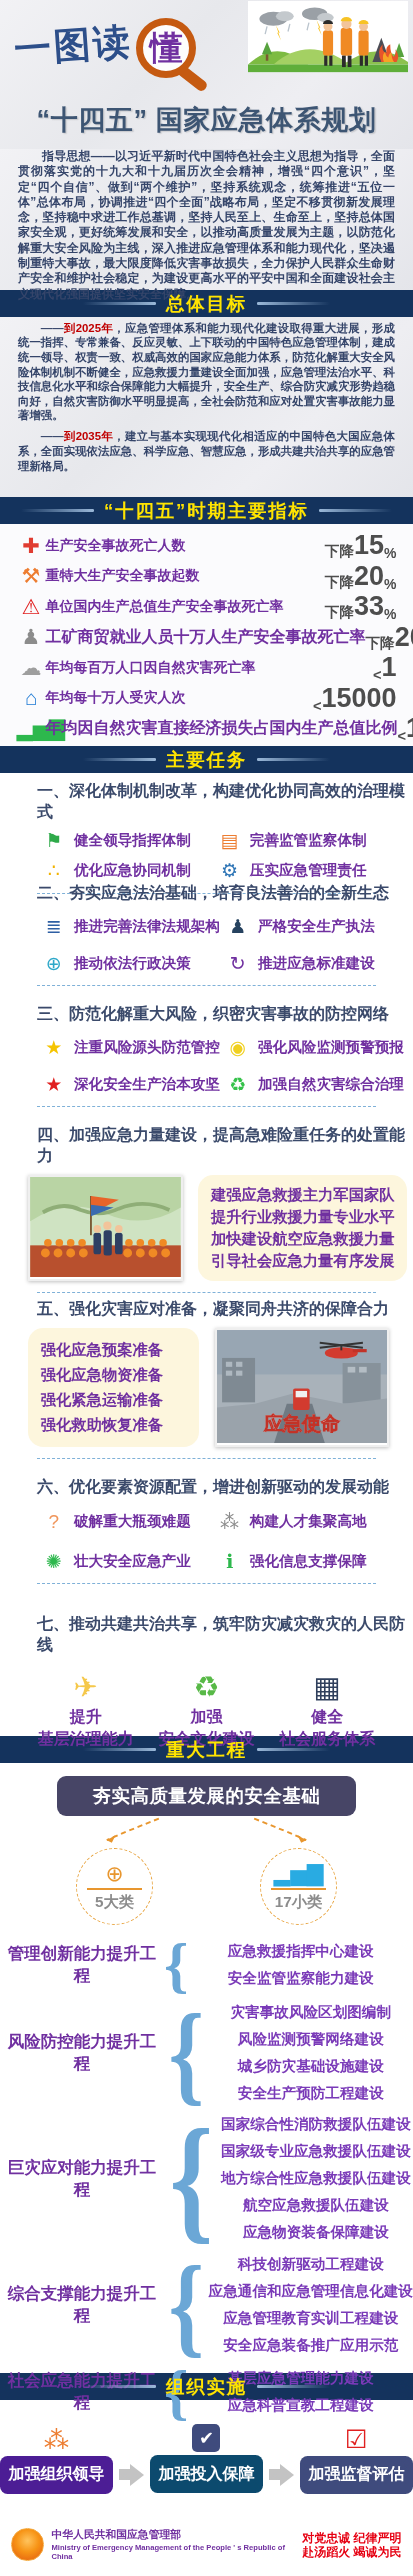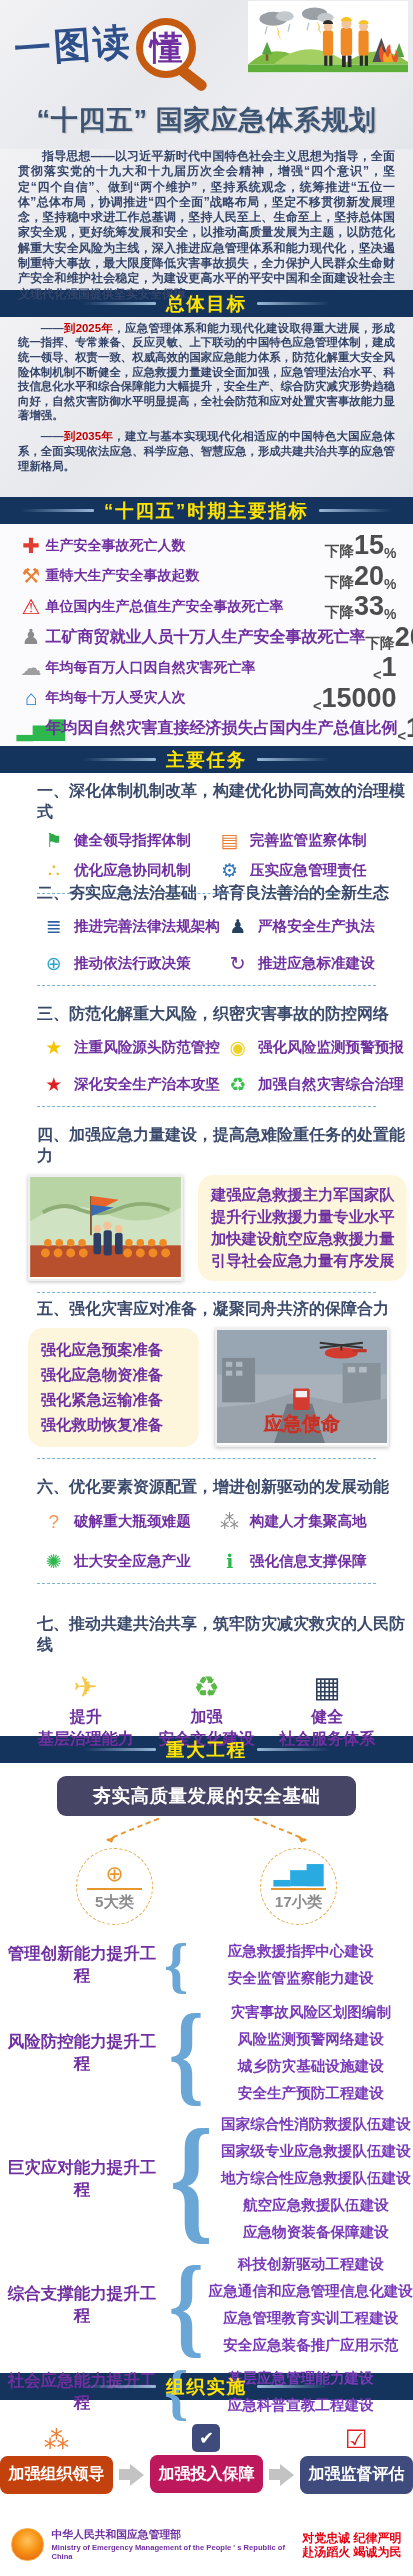--- a/index.html
+++ b/index.html
@@ -548,29 +548,29 @@
 
   <div class="band">
     <span class="bline bl"></span>
       <span class="btxt">组织实施</span>
       <span class="bline br"></span>
   </div>
 
   <div class="impl">
     <div class="icell">
       <div class="iicon" style="color: rgb(237, 125, 49);">⁂</div>
-      <div class="ibox" style="background-color: #c2410c;">加强组织领导</div>
+      <div class="ibox" style="background-color: #4c1d95;">加强组织领导</div>
     </div>
     <div class="arrow">
         <span class="shaft"></span>
         <span class="head"></span>
       </div>
     <div class="icell">
       <div class="iicon boxed" style="color: rgb(255, 255, 255);">✔</div>
-      <div class="ibox" style="background-color: #be185d;">加强投入保障</div>
+      <div class="ibox" style="background-color: #0c4a6e;">加强投入保障</div>
     </div>
     <div class="arrow">
         <span class="shaft"></span>
         <span class="head"></span>
       </div>
     <div class="icell">
       <div class="iicon" style="color: rgb(224, 32, 32);">☑</div>
       <div class="ibox" style="background-color: rgb(63, 75, 125);">加强监督评估</div>
     </div>
   </div>

